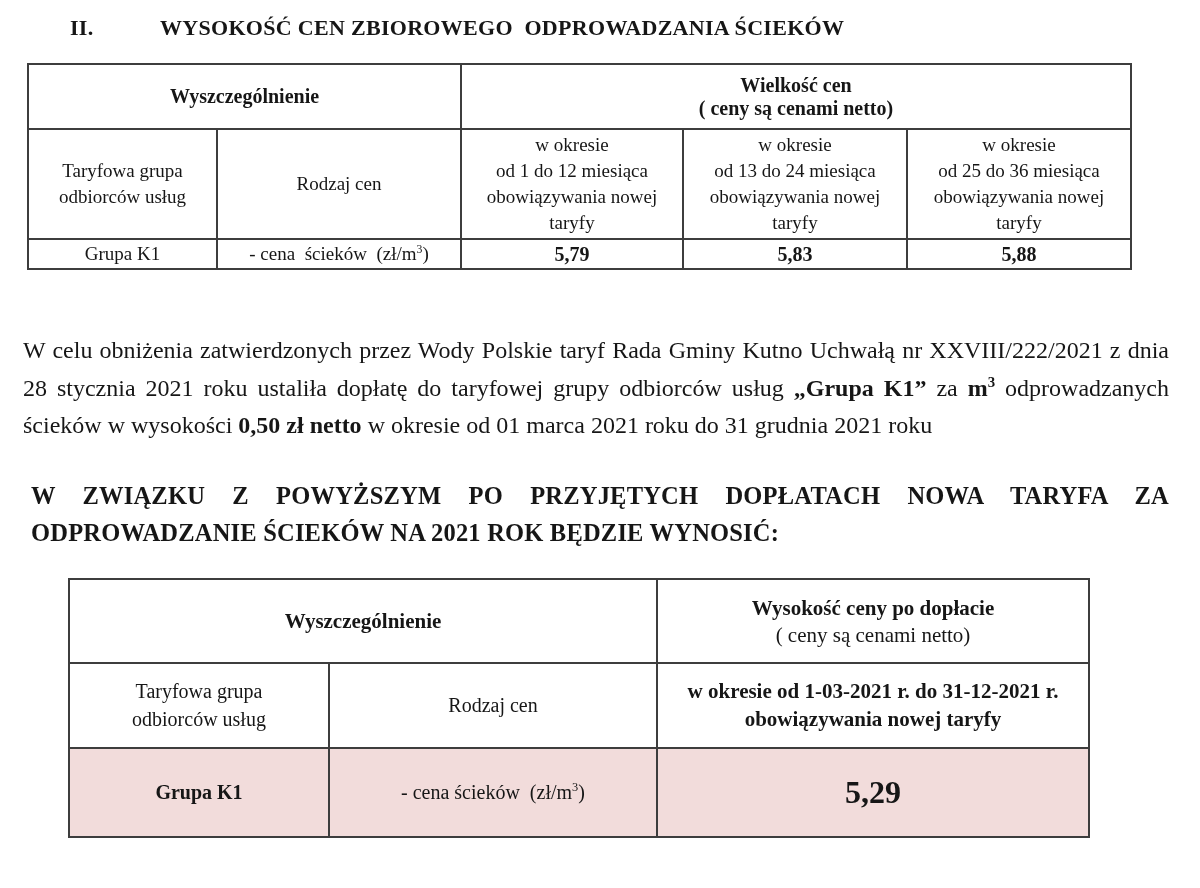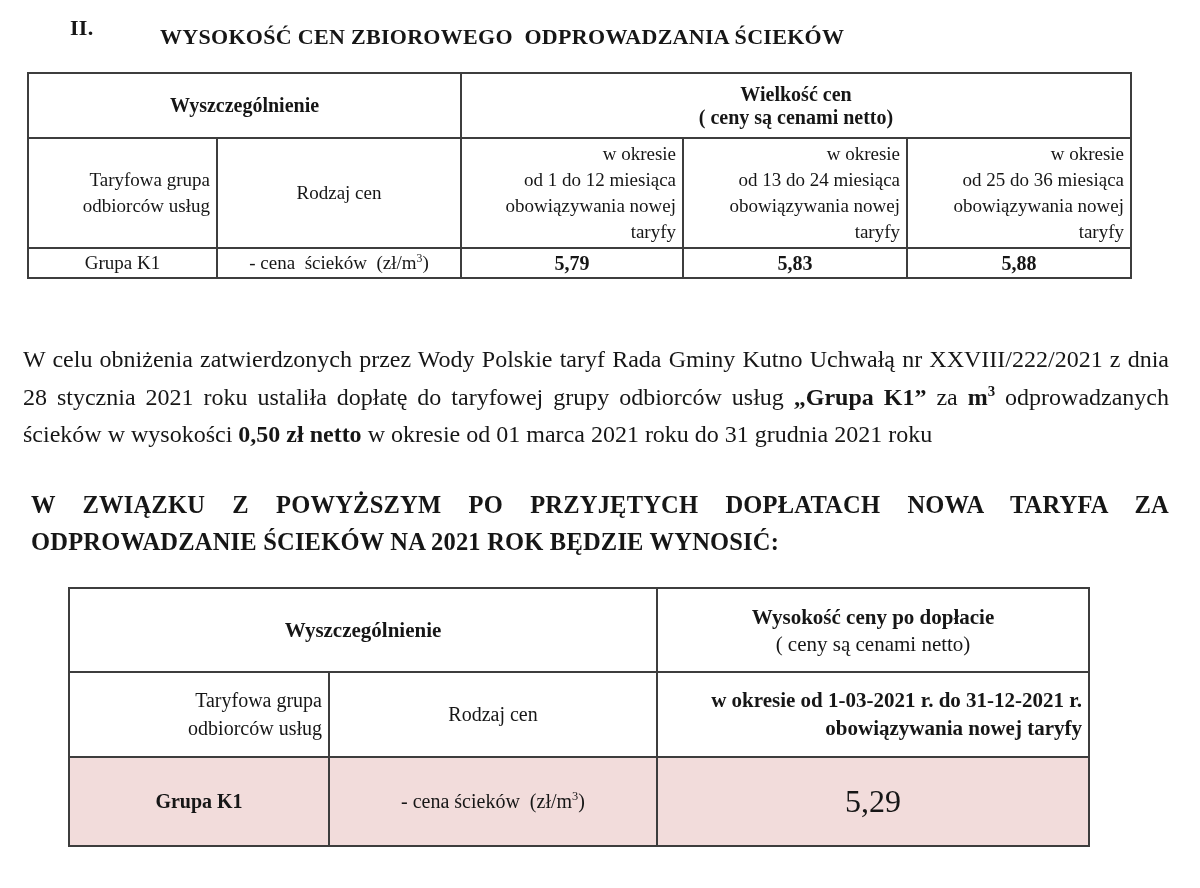--- a/index.html
+++ b/index.html
@@ -14,34 +14,34 @@
 
   
   .sec-heading {
     display: flex;
     padding: 15px 0 0 70px;
     font-size: 22px;
     font-weight: bold;
     letter-spacing: 0.3px;
   }
   .sec-heading .numeral { width: 90px; }
-  .sec-heading .title { white-space: pre-wrap; margin-top: 9px; }
+  .sec-heading .title { white-space: pre-wrap; }
 
   
   table {
     border-collapse: collapse;
     table-layout: fixed;
   }
   td {
     border: 2px solid #3d3d3d;
     text-align: center;
     vertical-align: middle;
     padding: 2px 6px;
   }
-  .preline { white-space: pre-line; text-align: right; }
+  .preline { white-space: pre-line; }
   .prewrap { white-space: pre-wrap; margin-top: 46px; }
   sup { font-size: 0.62em; vertical-align: super; line-height: 0; }
 
   
   .table1 {
     margin: 22px 0 0 27px;
     width: 1103px;
     font-size: 19px;
   }
   .table1 .r1 td { height: 65px; font-weight: bold; font-size: 20px; }
@@ -74,21 +74,21 @@
     width: 1020px;
     font-size: 20px;
   }
   .table2 .r1 td { height: 84px; }
   .table2 .r2 td { height: 85px; line-height: 28px; }
   .table2 .r3 td { height: 89px; }
   .table2 .head-title { font-weight: bold; font-size: 21px; line-height: 30px; }
   .table2 .head-sub { font-weight: normal; font-size: 21px; }
   .table2 .period { font-weight: bold; font-size: 21px; }
   .table2 .group-b { font-weight: bold; }
-  .table2 .big-value { font-weight: normal; font-size: 32px; }
+  .table2 .big-value { font-weight: bold; font-size: 32px; }
 </style>
 </head>
 <body>
 
 <div class="page">
 
   <div class="sec-heading">
     <span class="numeral">II.</span>
     <span class="title">WYSOKOŚĆ CEN ZBIOROWEGO  ODPROWADZANIA ŚCIEKÓW</span>
   </div>

